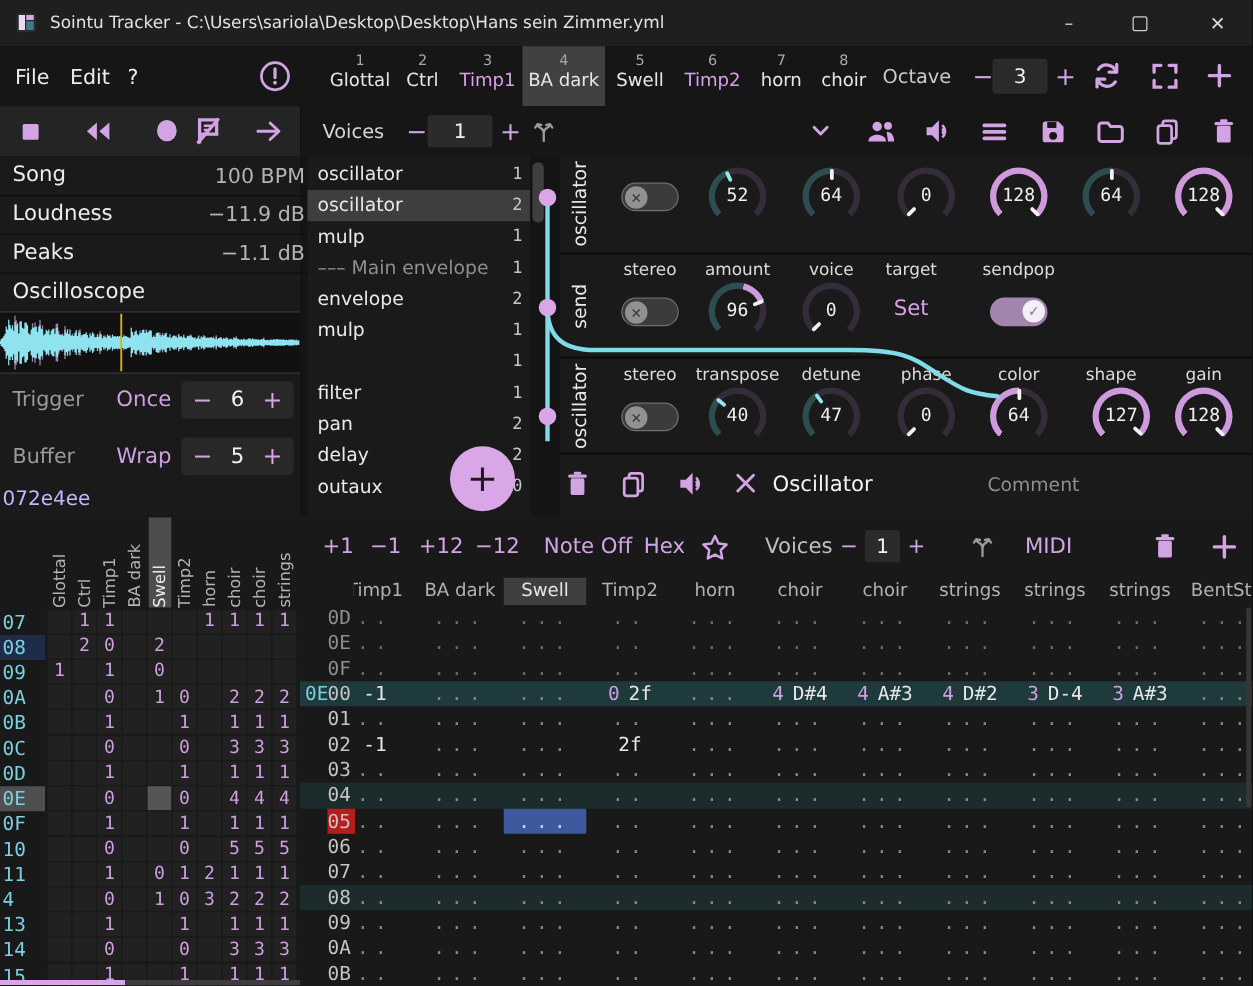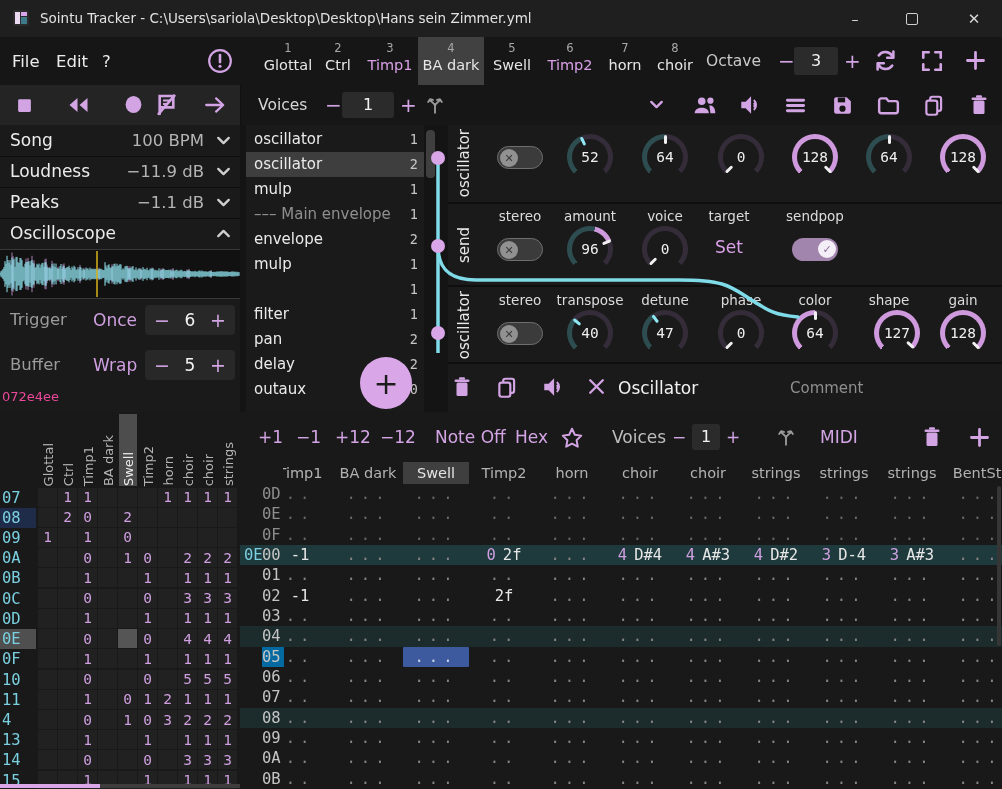--- a/index.html
+++ b/index.html
@@ -19,21 +19,21 @@
   .tab .tname{display:block;font-size:14.5px;color:#e6e6e6;margin-top:2px;white-space:nowrap;}
   .tab.accent .tname{color:#d9a0e8;}
   .tab.selected{background:#414141;}
   .valbox{position:absolute;background:#2b2b2b;border-radius:3px;color:#f2f2f2;text-align:center;}
   .pinkbtn{color:#d3a4e4;font-size:20px;}
   
   #toolbar2{position:absolute;left:0;top:85px;width:1002px;height:40px;background:#161616;}
   #transport{position:absolute;left:0;top:0;width:240px;height:40px;background:#242424;border-right:1px solid #101010;}
   
   #leftpanel{position:absolute;left:0;top:125px;width:240px;height:287px;background:#1a1a1a;}
-  .lprow{position:absolute;left:0;width:240px;height:31px;border-bottom:1px solid #0d0d0d;}
+  .lprow{position:absolute;left:0;width:240px;height:31px;border-bottom:1px solid #0d0d0d;padding-left:40px;}
   .lprow .lbl{position:absolute;left:10px;top:0;line-height:31px;font-size:17px;color:#ececec;}
   .lprow .val{position:absolute;right:36px;top:0;line-height:31px;font-size:16.5px;color:#b4b4b4;}
   .lprow .chev{position:absolute;right:6px;top:5px;}
   .steprow .slabel{position:absolute;left:10px;font-size:16.5px;color:#9a9a9a;line-height:32px;}
   .steprow .smode{position:absolute;left:93px;font-size:17px;color:#cf9fe0;line-height:32px;}
   .stepper{position:absolute;left:145px;top:1px;width:90px;height:30px;background:#282828;border-radius:4px;display:flex;align-items:center;justify-content:space-between;padding:0 9px;box-sizing:border-box;}
   .stepper .pm{color:#d3a4e4;font-size:19px;line-height:1;}
   .stepper .sv{color:#f4f4f4;font-size:17px;}
   
   #unitlist{position:absolute;left:246px;top:125px;width:178px;height:287px;background:#1a1a1a;}
@@ -340,21 +340,21 @@
     </div>
     <div class="steprow abs" style="left:0;top:224px;width:240px;height:32px">
       <span class="slabel">Buffer</span>
       <span class="smode">Wrap</span>
       <div class="stepper">
         <span class="pm">−</span>
         <span class="sv">5</span>
         <span class="pm">+</span>
       </div>
     </div>
-    <span class="abs" style="left:2px;top:264px;font-size:13px;color:#ec4899">072e4ee</span>
+    <span class="abs" style="left:2px;top:264px;font-size:16px;color:#c4b5fd">072e4ee</span>
   </div>
 
   <div id="unitlist">
       <div class="uitem" style="top:2px">
      <span class="uname">oscillator</span>
      <span class="unum">1</span>
       </div>
       <div class="uitem selected" style="top:27px">
      <span class="uname">oscillator</span>
      <span class="unum">2</span>
@@ -1054,21 +1054,21 @@
           <div class="pcell dots" style="left:298px;width:68px">...</div>
           <div class="pcell dots" style="left:366px;width:68px">...</div>
           <div class="pcell dots" style="left:434px;width:68px">...</div>
           <div class="pcell dots" style="left:502px;width:68px">...</div>
           <div class="pcell dots" style="left:570px;width:68px">...</div>
           <div class="pcell dots" style="left:638px;width:68px">...</div>
           <div class="pcell dots" style="left:706px;width:68px">...</div>
         </div>
         <div class="prow" style="top:162.64px">
           <span class="po"></span>
-          <span class="pn" style="background:#0369a1;">05</span>
+          <span class="pn" style="background:#b91c1c;">05</span>
           <div class="pcell dots" style="left:26px;width:68px">..</div>
           <div class="pcell dots" style="left:94px;width:68px">...</div>
           <div class="cursorcell" style="left:163px;width:66px">
             <span class="pcell dots" style="left:0;width:66px;color:#c9d4ea">...</span>
           </div>
           <div class="pcell dots" style="left:230px;width:68px">..</div>
           <div class="pcell dots" style="left:298px;width:68px">...</div>
           <div class="pcell dots" style="left:366px;width:68px">...</div>
           <div class="pcell dots" style="left:434px;width:68px">...</div>
           <div class="pcell dots" style="left:502px;width:68px">...</div>

